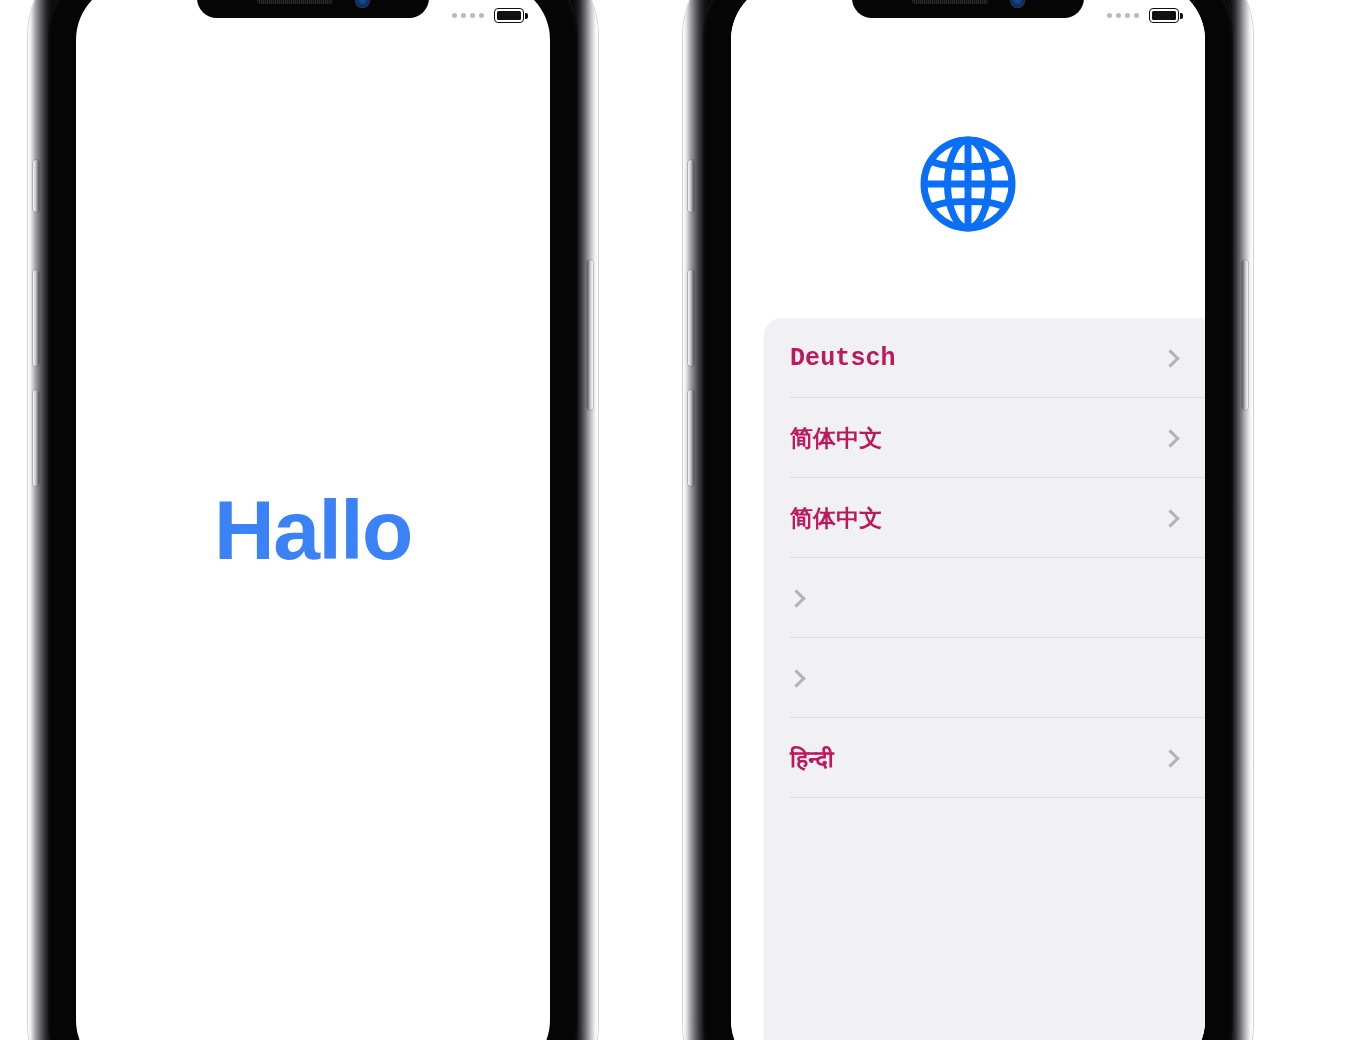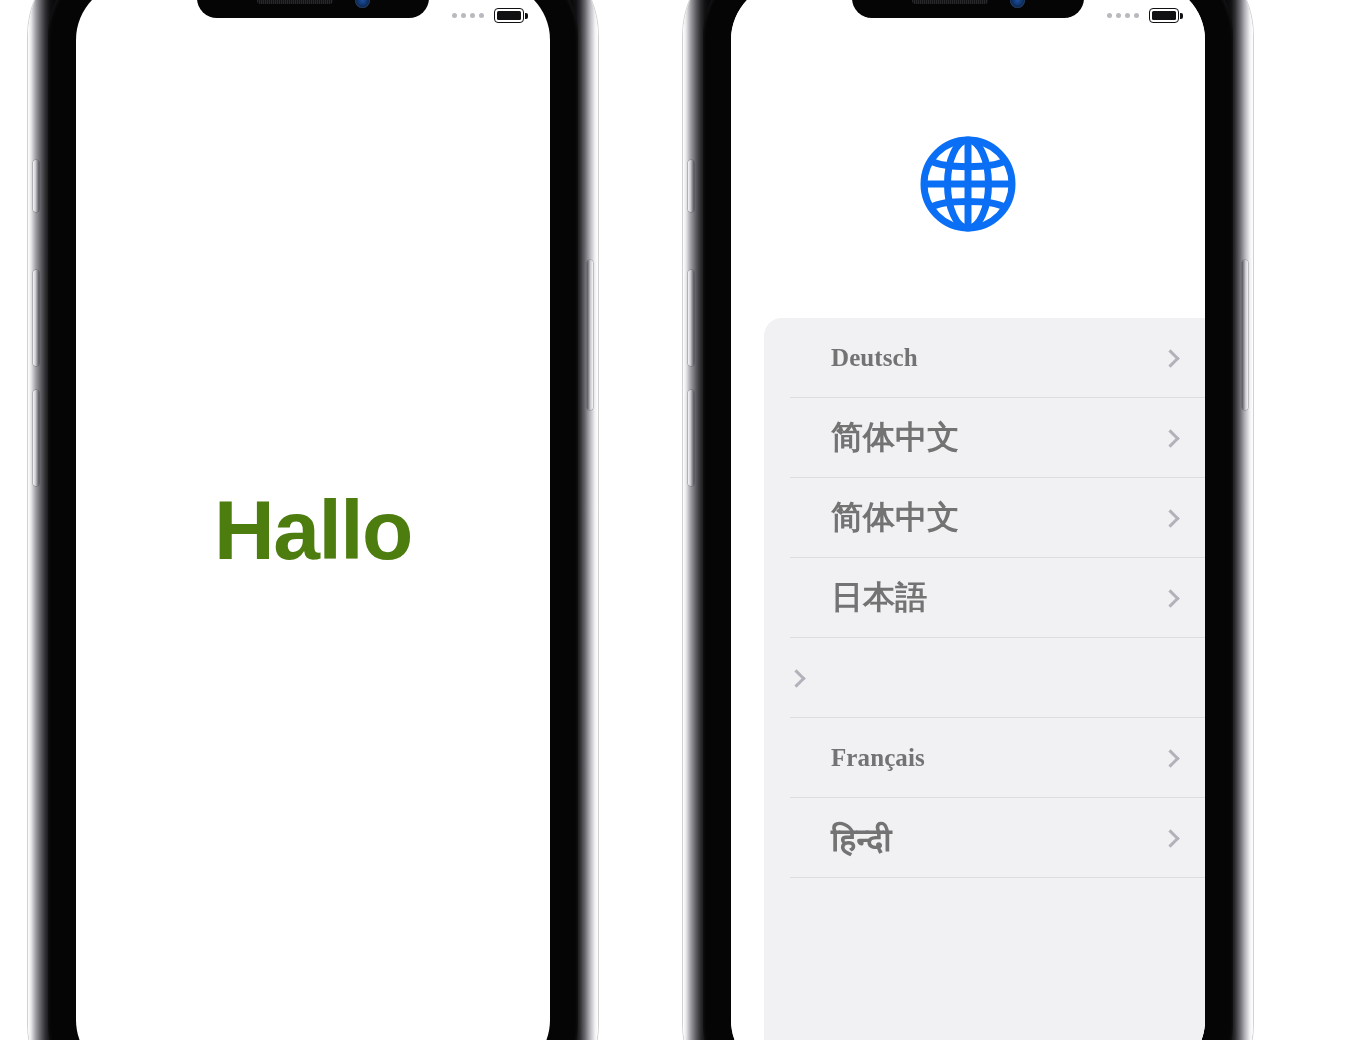--- a/index.html
+++ b/index.html
@@ -216,21 +216,21 @@
     inset: 0;
     display: flex;
     align-items: center;
     justify-content: center;
   }
   .hello-text {
     font-family: "Liberation Sans", sans-serif;
     font-size: 84px;
     font-weight: 700;
     letter-spacing: -1.5px;
-    color: #4d7c0f;
+    color: #3b82f6;
   }
 
   
   .lang-screen {
     position: absolute;
     inset: 0;
     background: #ffffff;
   }
   .globe-wrap {
     position: absolute;
@@ -252,29 +252,28 @@
   }
   .lang-row {
     position: relative;
     height: 80px;
     display: flex;
     align-items: center;
     padding-left: 26px;
     padding-right: 22px;
   }
   .lang-label {
-    font-family: Liberation Serif, serif;
+    font-family: Liberation Mono, monospace;
     font-size: 25px;
     font-weight: 600;
-    color: #737373;
+    color: #be185d;
     letter-spacing: 0.1px;
     flex: 1;
-    margin-left: 41px;
-  }
-  .lang-label.cjk { font-size: 32px; font-weight: 600; }
+  }
+  .lang-label.cjk { font-size: 23px; font-weight: 600; }
   .chev {
     width: 13px; height: 13px;
     border-top: 3px solid #b2b2ba;
     border-right: 3px solid #b2b2ba;
     transform: rotate(45deg);
     margin-right: 6px;
     flex: 0 0 auto;
   }
   .lang-sep {
     position: absolute;
@@ -387,30 +386,24 @@
               <div class="lang-label cjk">简体中文</div>
               <div class="chev"></div>
               <div class="lang-sep"></div>
             </div>
             <div class="lang-row">
               <div class="lang-label cjk">简体中文</div>
               <div class="chev"></div>
               <div class="lang-sep"></div>
             </div>
             <div class="lang-row">
-              <div class="lang-label cjk">日本語</div>
               <div class="chev"></div>
               <div class="lang-sep"></div>
             </div>
             <div class="lang-row">
-              <div class="chev"></div>
-              <div class="lang-sep"></div>
-            </div>
-            <div class="lang-row">
-              <div class="lang-label">Français</div>
               <div class="chev"></div>
               <div class="lang-sep"></div>
             </div>
             <div class="lang-row">
               <div class="lang-label cjk">हिन्दी</div>
               <div class="chev"></div>
               <div class="lang-sep"></div>
             </div>
           </div>
 

